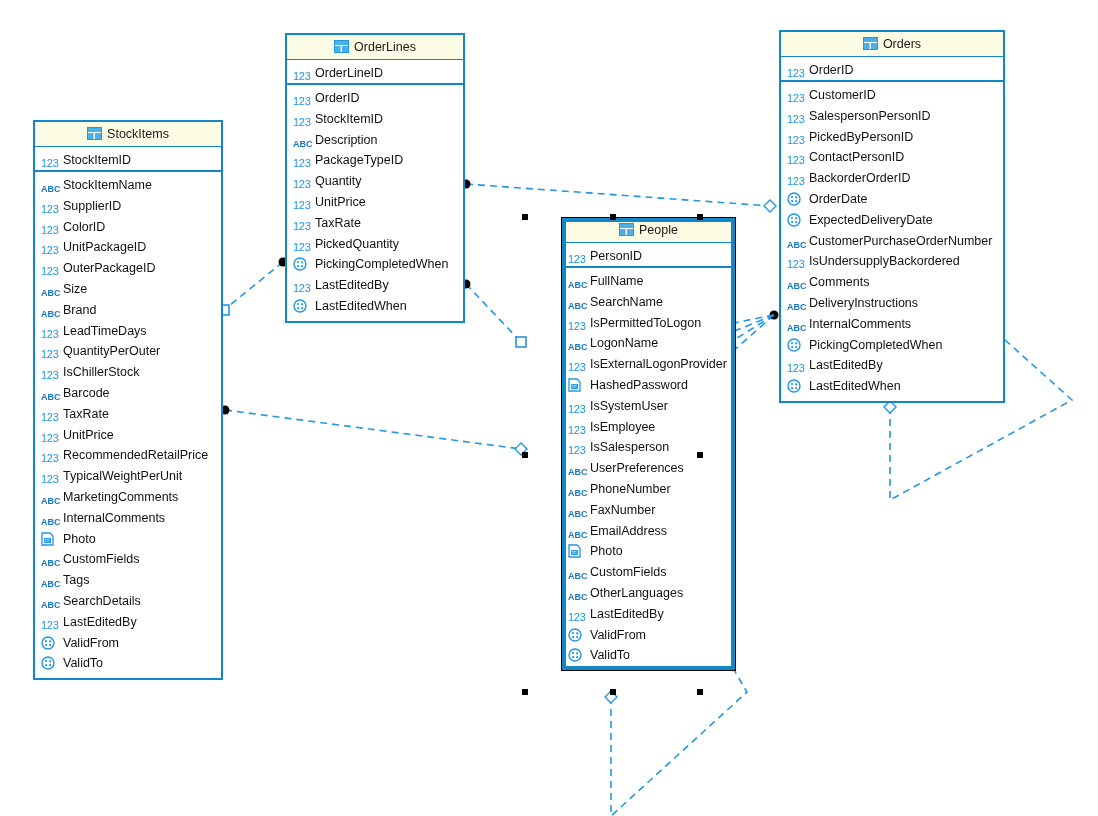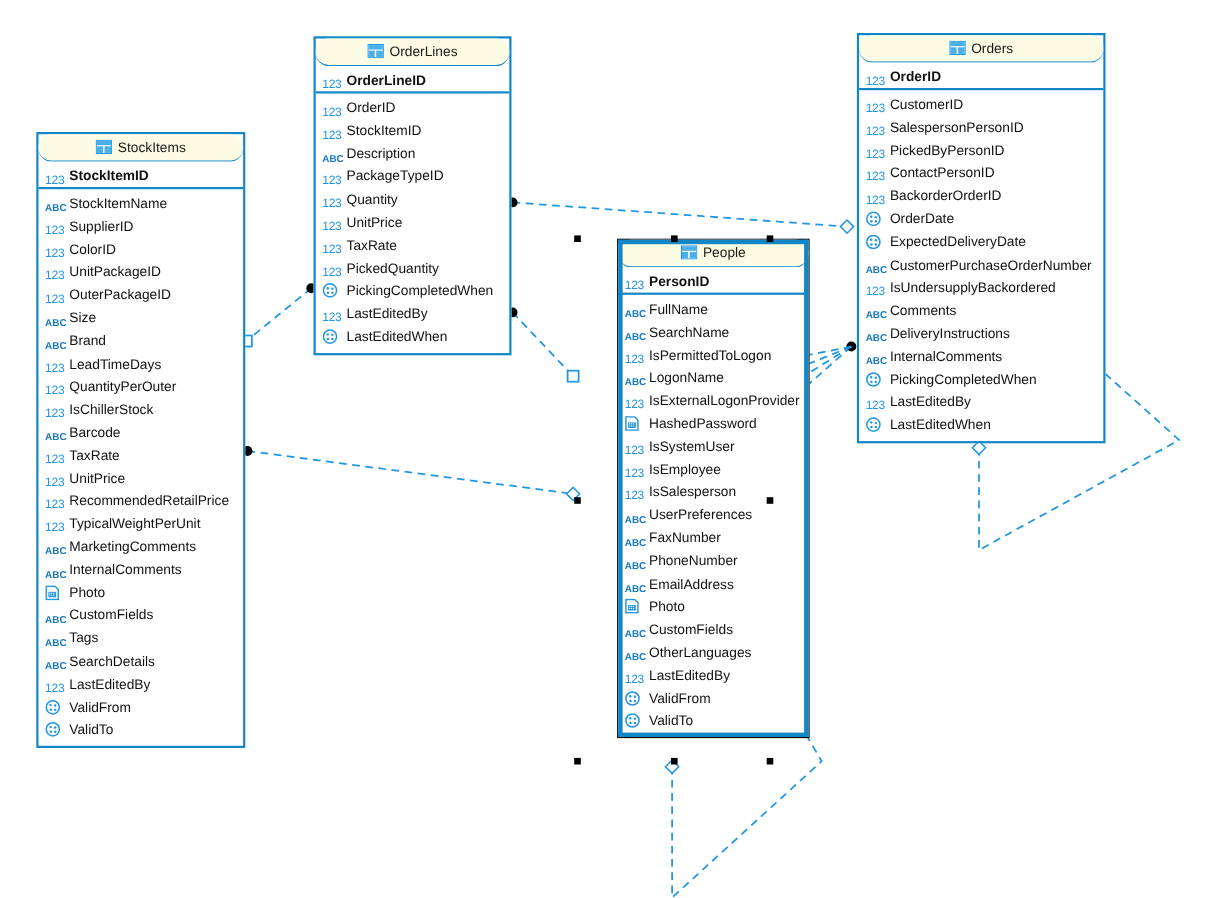--- a/index.html
+++ b/index.html
@@ -40,21 +40,20 @@
     box-sizing: border-box;
     background: #fcfbe3;
     border-bottom: 1px solid #1287c8;
     height: 25px;
     line-height: 25px;
     text-align: center;
     font-size: 12.5px;
     color: #1a1a1a;
     white-space: nowrap;
     position: relative;
-    border-radius: 12px;
   }
   .entity .hdr .tbl-icon {
     display: inline-block;
     vertical-align: -2px;
     margin-right: 5px;
   }
   .entity .pk-row {
     box-sizing: border-box;
     border-bottom: 2px solid #1287c8;
     padding: 3px 0 3px 6px;
@@ -73,21 +72,21 @@
     display: block;
   }
   .row .ic {
     display: inline-block;
     width: 18px;
     vertical-align: -3px;
     margin-right: 4px;
     text-align: left;
   }
   .row .nm { display: inline-block; vertical-align: top; }
-  .pk-row .nm { font-weight: bold; }
+  .pk-row .nm { font-weight: normal; }
 
   .t-num {
     font-family: "Liberation Sans", sans-serif;
     font-size: 11px;
     color: #2196e3;
     letter-spacing: -0.3px;
     vertical-align: 0px;
   }
   .t-abc {
     font-family: "Liberation Sans", sans-serif;
@@ -279,22 +278,22 @@
                 <rect x="5.6" y="6.8" width="1" height="1" fill="#ffffff"></rect>
                 <rect x="7.4" y="6.8" width="1" height="1" fill="#ffffff"></rect>
                 <rect x="3.8" y="8.6" width="1" height="1" fill="#ffffff"></rect>
                 <rect x="5.6" y="8.6" width="1" height="1" fill="#ffffff"></rect>
                 <rect x="7.4" y="8.6" width="1" height="1" fill="#ffffff"></rect>
               </svg></span><span class="nm">HashedPassword</span></span>
           <span class="row"><span class="ic t-num">123</span><span class="nm">IsSystemUser</span></span>
           <span class="row"><span class="ic t-num">123</span><span class="nm">IsEmployee</span></span>
           <span class="row"><span class="ic t-num">123</span><span class="nm">IsSalesperson</span></span>
           <span class="row"><span class="ic t-abc">ABC</span><span class="nm">UserPreferences</span></span>
+          <span class="row"><span class="ic t-abc">ABC</span><span class="nm">PhoneNumber</span></span>
           <span class="row"><span class="ic t-abc">ABC</span><span class="nm">FaxNumber</span></span>
-          <span class="row"><span class="ic t-abc">ABC</span><span class="nm">PhoneNumber</span></span>
           <span class="row"><span class="ic t-abc">ABC</span><span class="nm">EmailAddress</span></span>
           <span class="row"><span class="ic"><svg width="13" height="14" viewBox="0 0 13 14">
                 <path d="M1 1 H9 L12 4 V13 H1 Z" fill="#ffffff" stroke="#2196e3" stroke-width="1.3"></path>
                 <rect x="3" y="6" width="7" height="5" fill="#2196e3"></rect>
                 <rect x="3.8" y="6.8" width="1" height="1" fill="#ffffff"></rect>
                 <rect x="5.6" y="6.8" width="1" height="1" fill="#ffffff"></rect>
                 <rect x="7.4" y="6.8" width="1" height="1" fill="#ffffff"></rect>
                 <rect x="3.8" y="8.6" width="1" height="1" fill="#ffffff"></rect>
                 <rect x="5.6" y="8.6" width="1" height="1" fill="#ffffff"></rect>
                 <rect x="7.4" y="8.6" width="1" height="1" fill="#ffffff"></rect>

